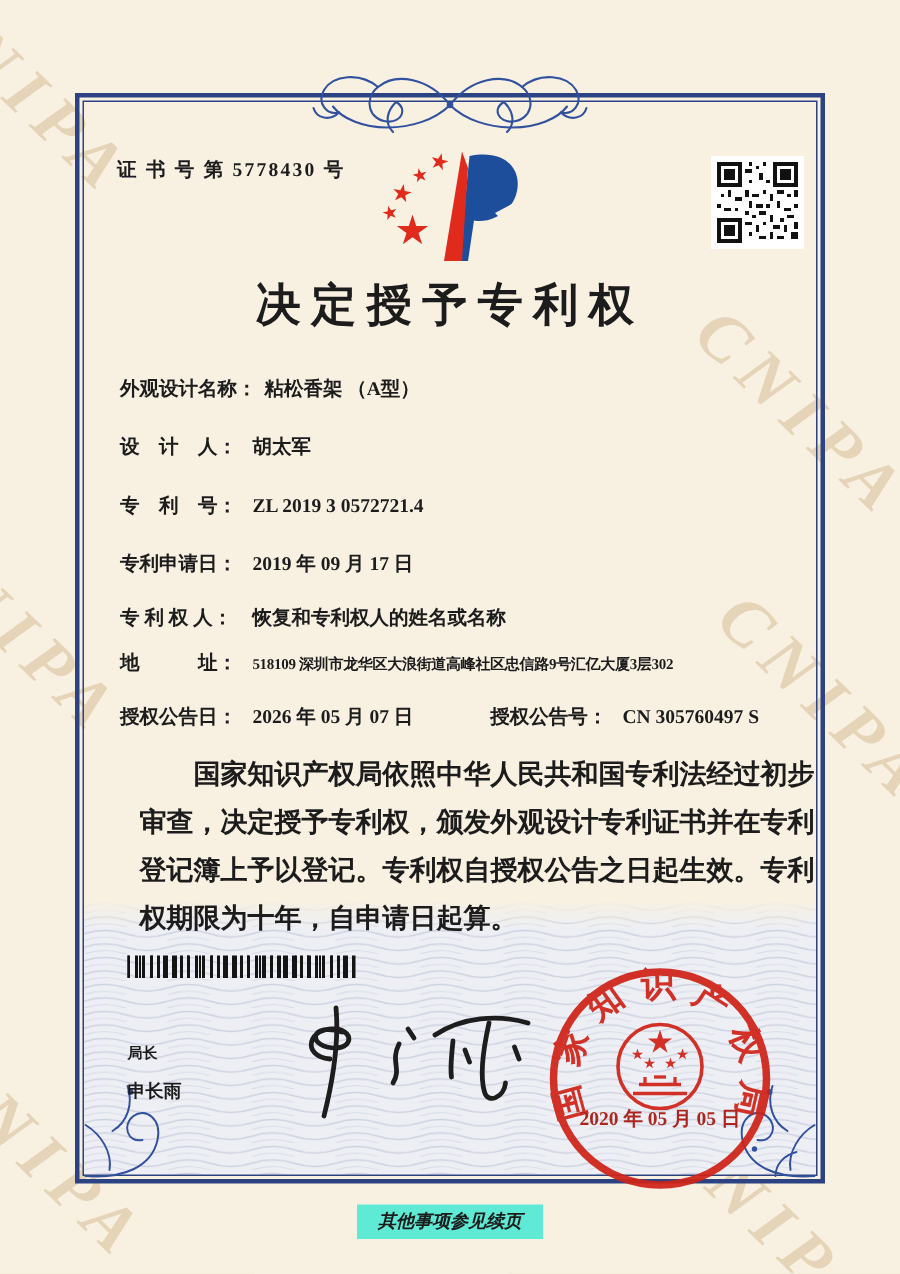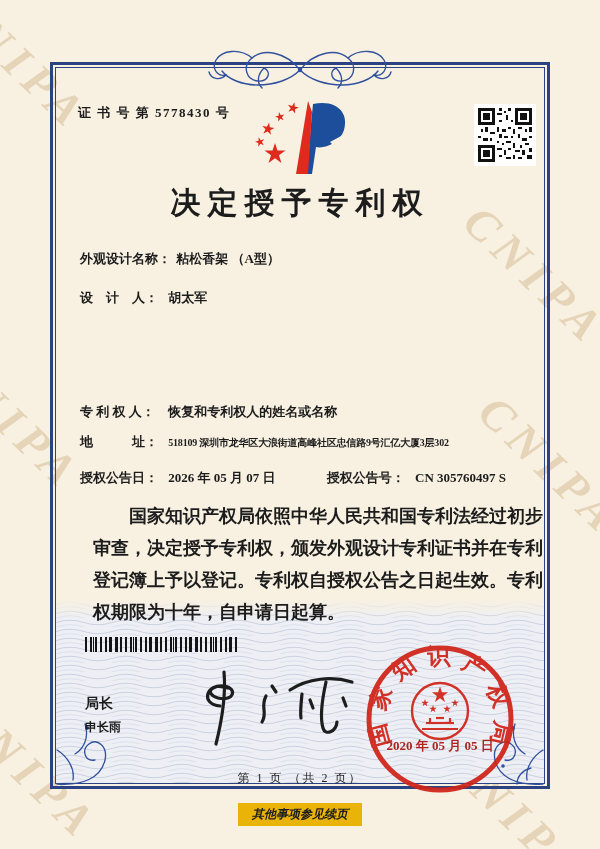--- a/index.html
+++ b/index.html
@@ -41,28 +41,28 @@
   
   #bodytext{position:absolute;left:78px;top:500px;width:452px;z-index:7;
     font-size:18px;line-height:1.78;font-weight:600;margin-left:15px;}
   #bodytext p{margin:0;text-indent:2em;}
   
   #barcode{position:absolute;left:85px;top:637px;width:152px;height:15px;z-index:7;
     background-image:
       repeating-linear-gradient(90deg,#141414 0 2px,transparent 2px 5px),
       repeating-linear-gradient(90deg,#141414 0 1px,transparent 1px 8px);
   }
-  #officer-title{position:absolute;left:85px;top:695px;z-index:7;font-size:14px;font-weight:bold;}
+  #officer-title{position:absolute;left:85px;top:695px;z-index:7;font-size:10px;font-weight:bold;}
   #officer-name{position:absolute;left:85px;top:719px;z-index:7;font-size:12px;font-weight:bold;}
   #signature{position:absolute;left:160px;top:660px;width:215px;height:92px;z-index:7;}
   #seal{position:absolute;left:364px;top:643px;width:152px;height:152px;z-index:8;opacity:.93;}
   #pagenum{position:absolute;left:0;top:770px;width:100%;z-index:7;text-align:center;
     font-size:12px;letter-spacing:2px;}
   #bottomnote{position:absolute;left:50%;top:803px;transform:translateX(-50%);z-index:9;
-    background:#eab308;padding:3px 14px;font-size:12px;font-style:italic;font-weight:600;
+    background:#5eead4;padding:3px 14px;font-size:12px;font-style:italic;font-weight:600;
     white-space:nowrap;}
 </style>
 </head>
 <body>
 
 <div id="cert">
 
   <div class="wm" style="left:-28px;top:-20px">CNIPA</div>
   <div class="wm" style="left:490px;top:195px">CNIPA</div>
   <div class="wm" style="left:-35px;top:340px">CNIPA</div>
@@ -198,20 +198,28 @@
   <div id="title">决定授予专利权</div>
 
   <div class="frow" style="top:289px">
     <span class="flabel">设　计　人：</span>
     <span class="fvalue">胡太军</span>
   </div>
   <div class="frow" style="top:250px">
     <span class="flabel">外观设计名称：</span>
     <span class="fvalue">粘松香架 （A型）</span>
   </div>
+  <div class="frow" style="top:328px">
+    <span class="flabel">专　利　号：</span>
+    <span class="fvalue">ZL 2019 3 0572721.4</span>
+  </div>
+  <div class="frow" style="top:367px">
+    <span class="flabel">专利申请日：</span>
+    <span class="fvalue">2019 年 09 月 17 日</span>
+  </div>
   <div class="frow" style="top:403px">
     <span class="flabel">专 利 权 人：</span>
     <span class="fvalue">恢复和专利权人的姓名或名称</span>
   </div>
   <div class="frow" style="top:433px">
     <span class="flabel">地　　　址：</span>
     <span class="fvalue small">518109 深圳市龙华区大浪街道高峰社区忠信路9号汇亿大厦3层302</span>
   </div>
   <div class="frow" style="top:469px">
     <span class="flabel">授权公告日：</span>
@@ -263,17 +271,16 @@
         <path d="M62,80 h28"></path>
           <path d="M58,86 h36"></path>
           <path d="M66,80 v-5"></path>
           <path d="M86,80 v-5"></path>
           <path d="M72,75 h8"></path>
       </g>
     </g>
     <text x="76" y="107" text-anchor="middle" font-size="13" font-weight="bold" fill="#a8170e" font-family="'Liberation Serif',serif">2020 年 05 月 05 日</text>
   </svg>
 
-  <div id="pagenum">第 1 页 （共 2 页）</div>
 
   <div id="bottomnote">其他事项参见续页</div>
 
 </div>
 
 </body></html>

